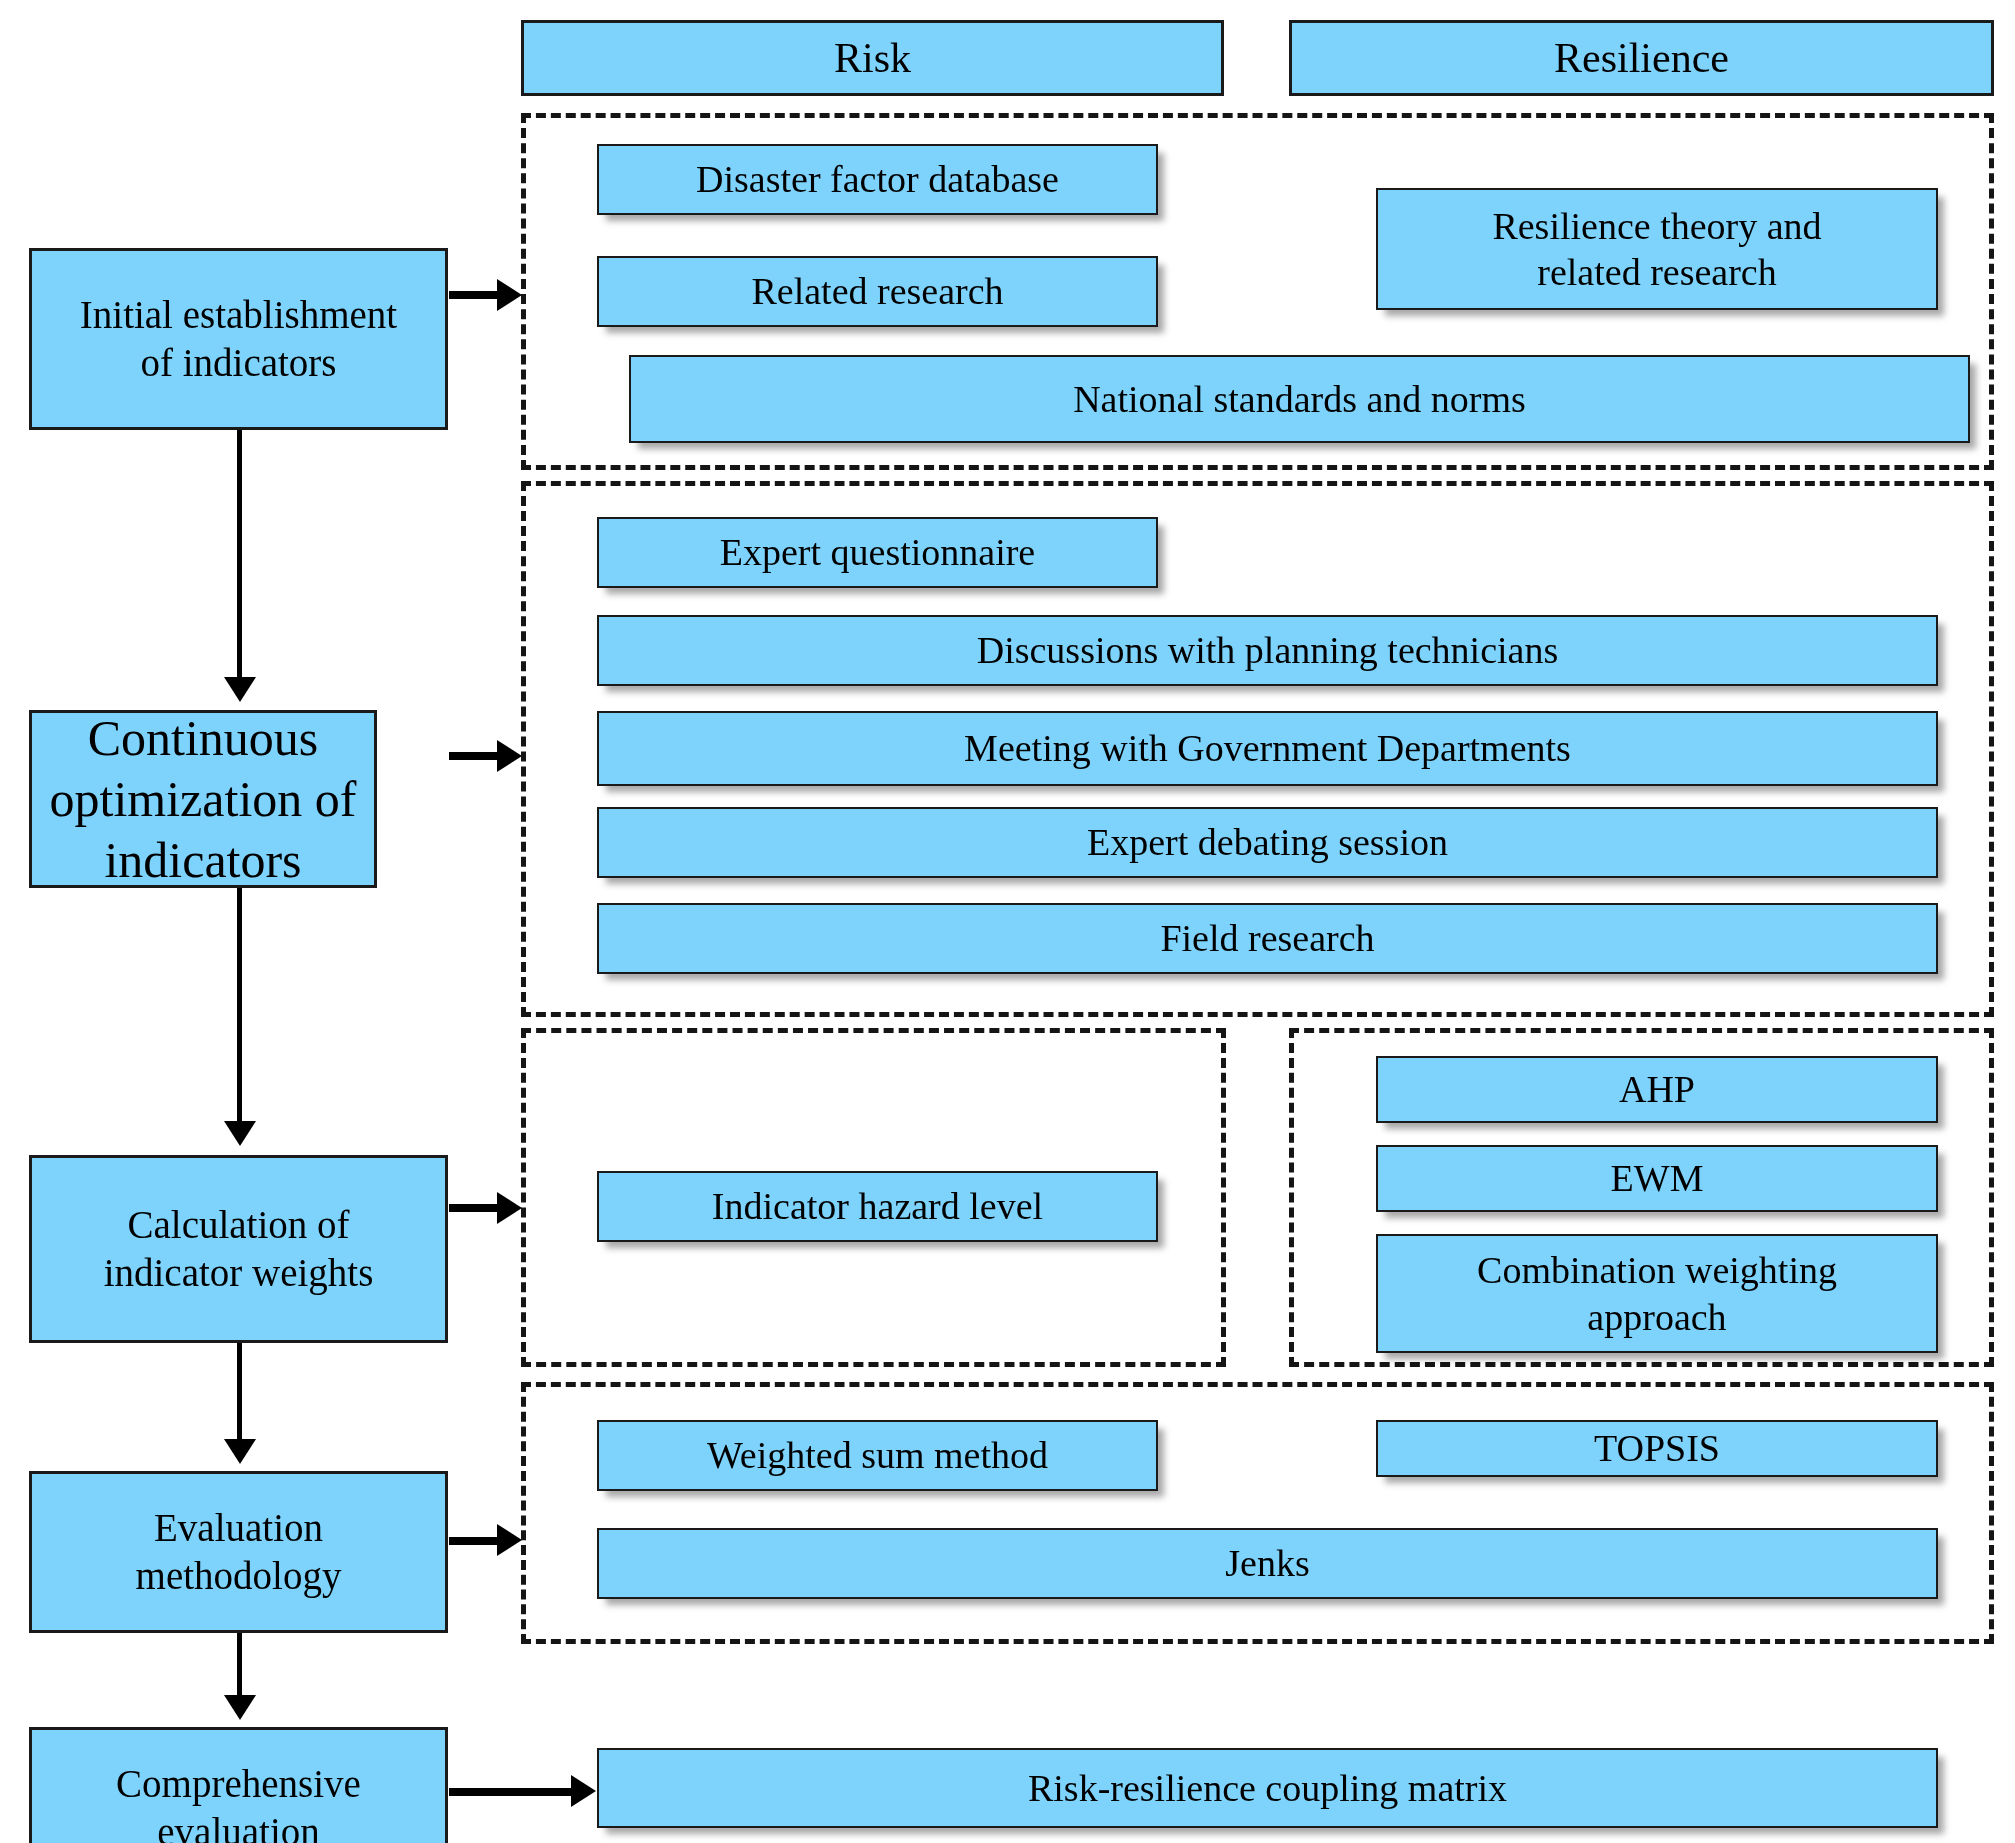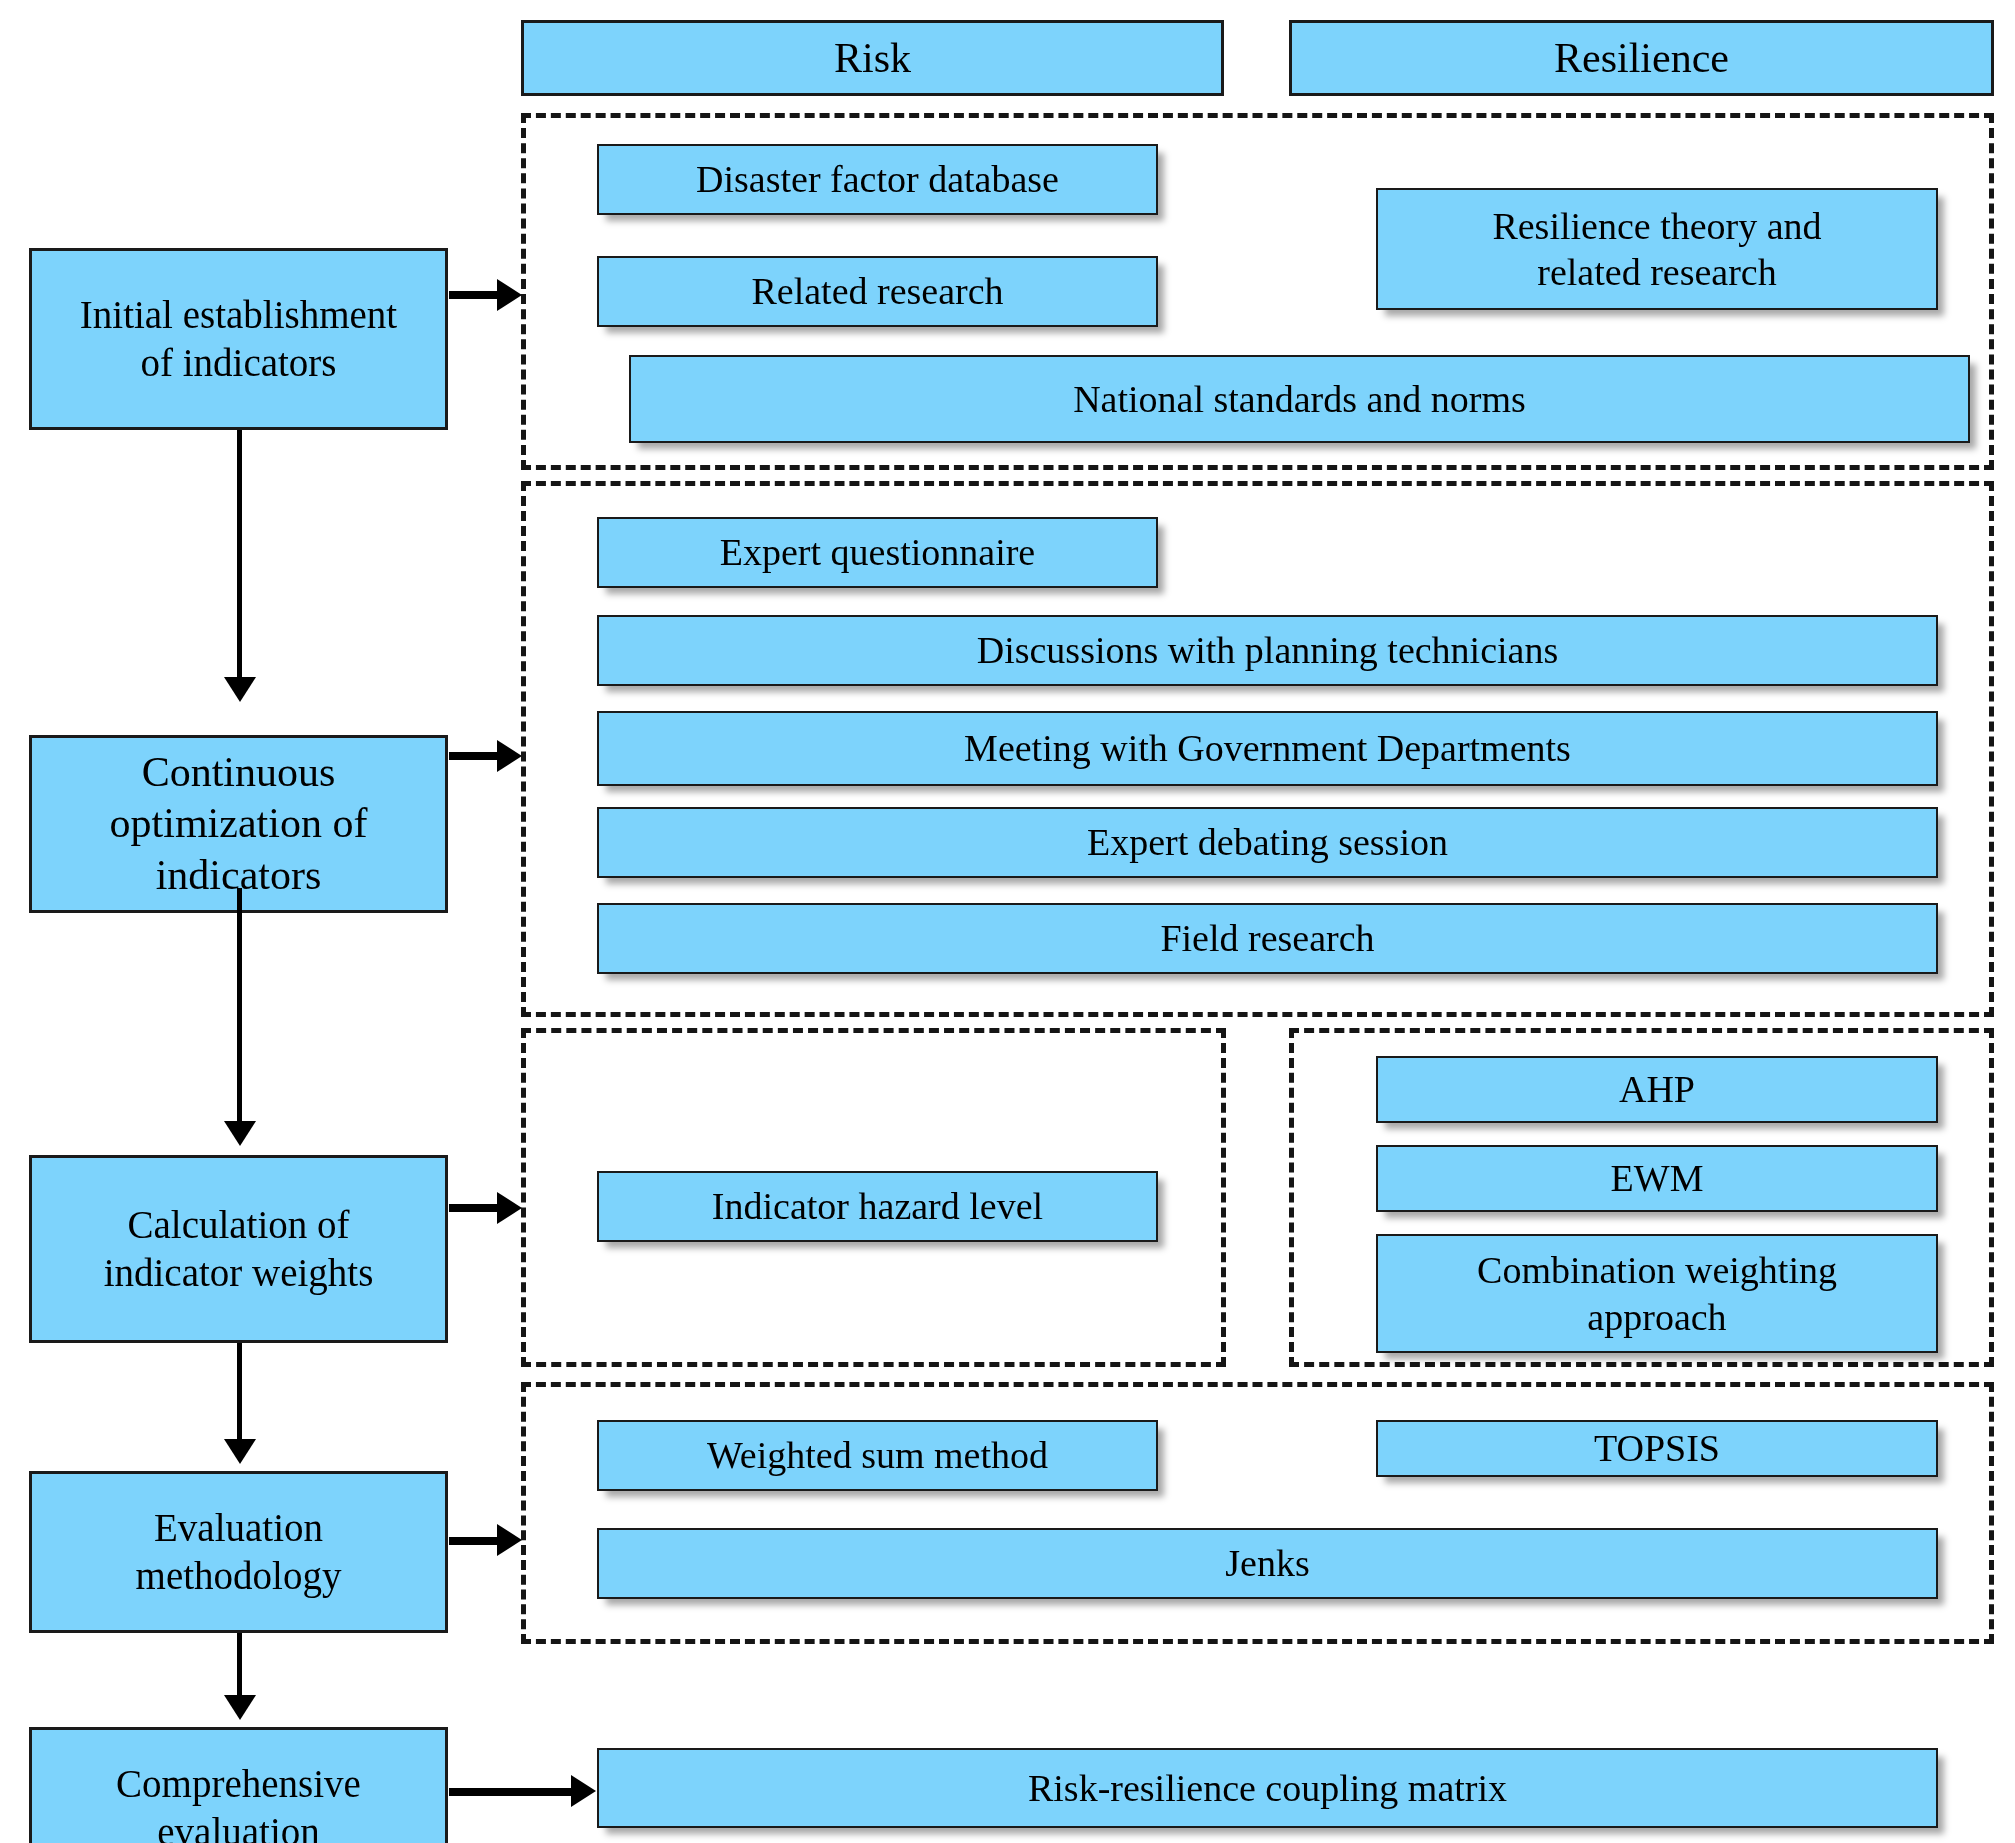--- a/index.html
+++ b/index.html
@@ -88,21 +88,21 @@
 
   <div class="box hdr" style="left:1289px; top:20.4px; width:705px; height:76px; font-size:42px;">
     <span>Resilience</span>
   </div>
 
   <div class="box stage two-line" style="left:29px; top:248px; width:419px; height:182px; font-size:39px;">
     <span>Initial establishment
 of indicators</span>
   </div>
 
-  <div class="box stage two-line" style="left:29px; top:735px; width:419px; height:178px; font-size:42px;">
+  <div class="box stage two-line" style="left:29px; top:710px; width:348px; height:178px; font-size:50px;">
     <span>Continuous
 optimization of
 indicators</span>
   </div>
 
   <div class="box stage two-line" style="left:29px; top:1155px; width:419px; height:188px; font-size:39px;">
     <span>Calculation of
 indicator weights</span>
   </div>
 

